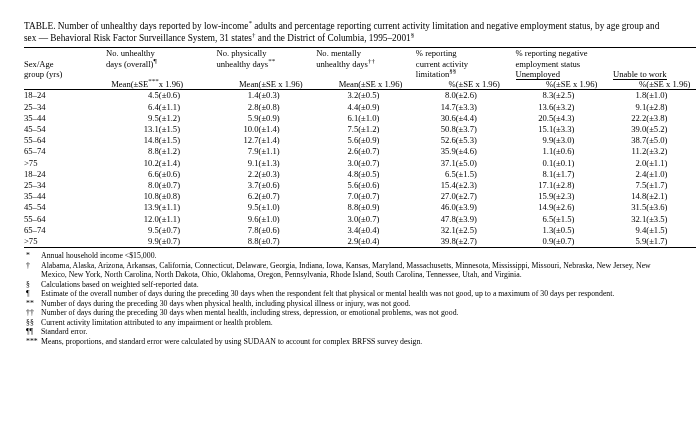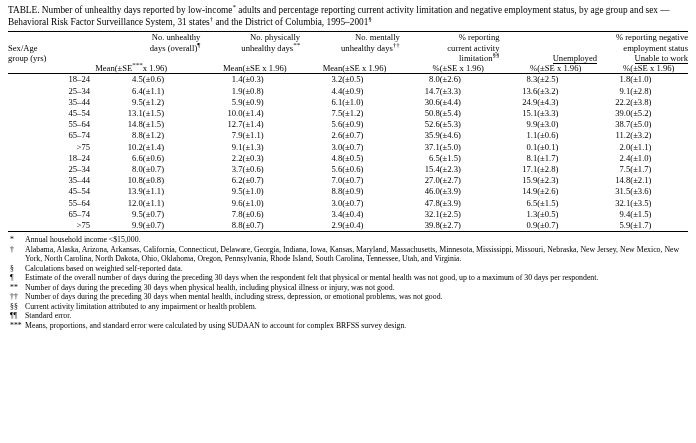--- a/index.html
+++ b/index.html
@@ -11,21 +11,21 @@
     width: 696px;
     height: 443px;
     font-family: "Liberation Serif", serif;
     color: #000000;
     overflow: hidden;
   }
   .page {
     position: relative;
     width: 696px;
     height: 443px;
-    padding: 0;
+    padding: 16px;
     box-sizing: border-box;
   }
   .title {
     font-size: 9.3px;
     line-height: 11.6px;
     padding: 5px 8px 3px 8px;
     text-align: left;
   }
   .sup {
     font-size: 7px;
@@ -39,41 +39,41 @@
     font-size: 8.6px;
   }
   table.main td, table.main th {
     padding: 0;
     font-weight: normal;
     vertical-align: bottom;
   }
   .rule-top td { border-top: 1.1px solid #000; }
   .rule-bottom td { border-bottom: 1.1px solid #000; margin-top: 32px; }
   .hdr-group {
-    text-align: right;
+    text-align: left;
     font-size: 8.6px;
     line-height: 10.4px;
     padding-bottom: 1px;
   }
   .underline-span {
     border-bottom: 0.7px solid #000;
   }
   .sexage {
     text-align: left;
     font-size: 8.6px;
     line-height: 10.4px;
     margin-left: 39px;
   }
   .grp-label {
     text-align: left;
     font-size: 8.6px;
     padding-top: 2px;
   }
   .age {
-    text-align: right;
+    text-align: left;
     padding-left: 16px;
     white-space: nowrap;
     margin-left: 8px;
   }
   .num {
     text-align: right;
     padding-right: 3px;
     white-space: nowrap;
   }
   .ci {
@@ -223,56 +223,56 @@
           <td class="ci">(±2.6)</td>
           <td class="num">8.3</td>
           <td class="ci">(±2.5)</td>
           <td class="num">1.8</td>
           <td class="ci">(±1.0)</td>
         </tr>
         <tr class="datarow">
           <td class="age">25–34</td>
           <td class="num">6.4</td>
           <td class="ci">(±1.1)</td>
-          <td class="num">1.9</td>
+          <td class="num">2.8</td>
           <td class="ci">(±0.8)</td>
           <td class="num">4.4</td>
           <td class="ci">(±0.9)</td>
           <td class="num">14.7</td>
           <td class="ci">(±3.3)</td>
           <td class="num">13.6</td>
           <td class="ci">(±3.2)</td>
           <td class="num">9.1</td>
           <td class="ci">(±2.8)</td>
         </tr>
         <tr class="datarow">
           <td class="age">35–44</td>
           <td class="num">9.5</td>
           <td class="ci">(±1.2)</td>
           <td class="num">5.9</td>
           <td class="ci">(±0.9)</td>
           <td class="num">6.1</td>
           <td class="ci">(±1.0)</td>
           <td class="num">30.6</td>
           <td class="ci">(±4.4)</td>
-          <td class="num">24.9</td>
+          <td class="num">20.5</td>
           <td class="ci">(±4.3)</td>
           <td class="num">22.2</td>
           <td class="ci">(±3.8)</td>
         </tr>
         <tr class="datarow">
           <td class="age">45–54</td>
           <td class="num">13.1</td>
           <td class="ci">(±1.5)</td>
           <td class="num">10.0</td>
           <td class="ci">(±1.4)</td>
           <td class="num">7.5</td>
           <td class="ci">(±1.2)</td>
           <td class="num">50.8</td>
-          <td class="ci">(±5.4)</td>
+          <td class="ci">(±3.7)</td>
           <td class="num">15.1</td>
           <td class="ci">(±3.3)</td>
           <td class="num">39.0</td>
           <td class="ci">(±5.2)</td>
         </tr>
         <tr class="datarow">
           <td class="age">55–64</td>
           <td class="num">14.8</td>
           <td class="ci">(±1.5)</td>
           <td class="num">12.7</td>

